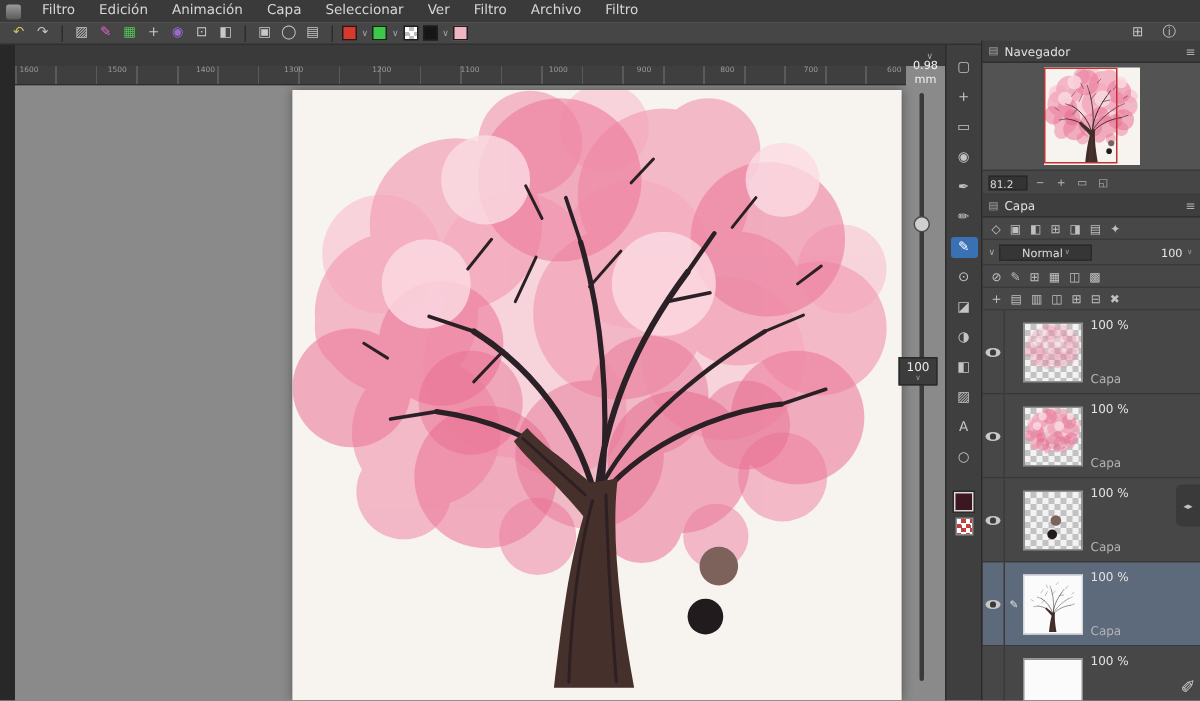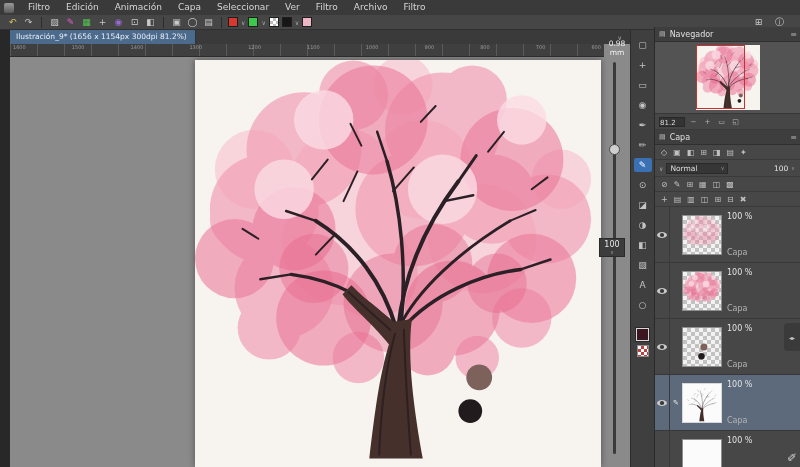--- a/index.html
+++ b/index.html
@@ -77,21 +77,21 @@
   .nav-row{height:15px;display:flex;align-items:center;padding:0 4px;gap:3px;
            border-bottom:1px solid #3a3a3a;background:#464646}
   .val-box{width:26px;height:10px;background:#333;border:1px solid #282828;font-size:7px;
            color:#ddd;text-align:right;padding-right:19px;line-height:10px;box-sizing:border-box}
   .nav-ic{font-size:7px;color:#b8b8b8;width:11px;text-align:center}
   .fx-row{height:14px;display:flex;align-items:center;gap:6px;padding:0 6px;border-bottom:1px solid #3a3a3a}
   .fx{font-size:8px;color:#c0c0c0}
   .blend-row{height:16px;display:flex;align-items:center;gap:3px;padding:0 4px;border-bottom:1px solid #3a3a3a}
   .mini-ic{font-size:6px;color:#aaa}
   .blend-select{width:62px;height:11px;background:#363636;border:1px solid #2a2a2a;display:flex;
-                align-items:center;padding:0 3px;font-size:7.5px;color:#ddd;box-sizing:border-box}
+                align-items:center;padding:0 14px;font-size:7.5px;color:#ddd;box-sizing:border-box}
   .blend-select .caret{margin-left:auto;font-size:5px;color:#999}
   .op-val{margin-left:auto;font-size:7.5px;color:#e6e6e6}
   .op-caret{font-size:5px;color:#999;margin-right:2px}
   .lock-row,.cmd-row{height:14px;display:flex;align-items:center;gap:6px;padding:0 6px;
                      border-bottom:1px solid #3a3a3a}
   
   .layer-list{overflow:hidden}
   .layer-row{height:55px;display:flex;align-items:stretch;border-bottom:1px solid #383838;background:#474747}
   .layer-row.selected{background:#5d6a7c}
   .eye-col{width:14px;display:flex;align-items:center;justify-content:center;border-right:1px solid #3a3a3a}
@@ -249,23 +249,20 @@
   <span class="tb-caret">∨</span>
   <span class="tb-swatch" style="background: rgb(239, 181, 195);"></span>
   <div class="tb-right">
     <span class="tb-icon">⊞</span>
     <span class="tb-icon">ⓘ</span>
   </div>
 </div>
 
 <div class="left-strip"></div>
 <div class="tabrow">
-  <div class="doc-tab">
-    <span>Ilustración_9* (1656 x 1154px 300dpi 81.2%)</span>
-  </div>
   <span class="tab-scroll">∨</span>
 </div>
 
 <div class="ruler">
   <span>1600</span>
   <span>1500</span>
   <span>1400</span>
   <span>1300</span>
   <span>1200</span>
   <span>1100</span>

